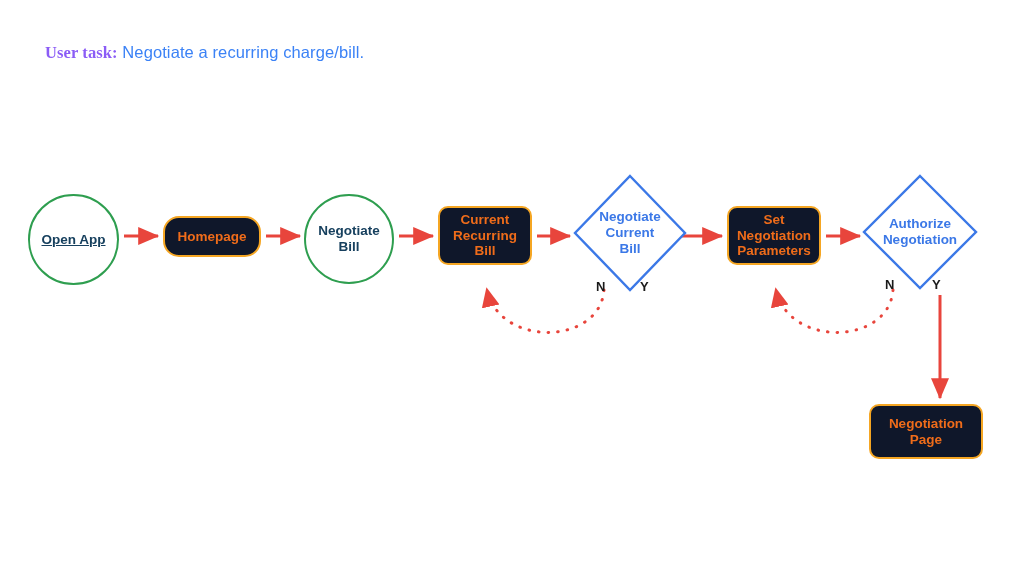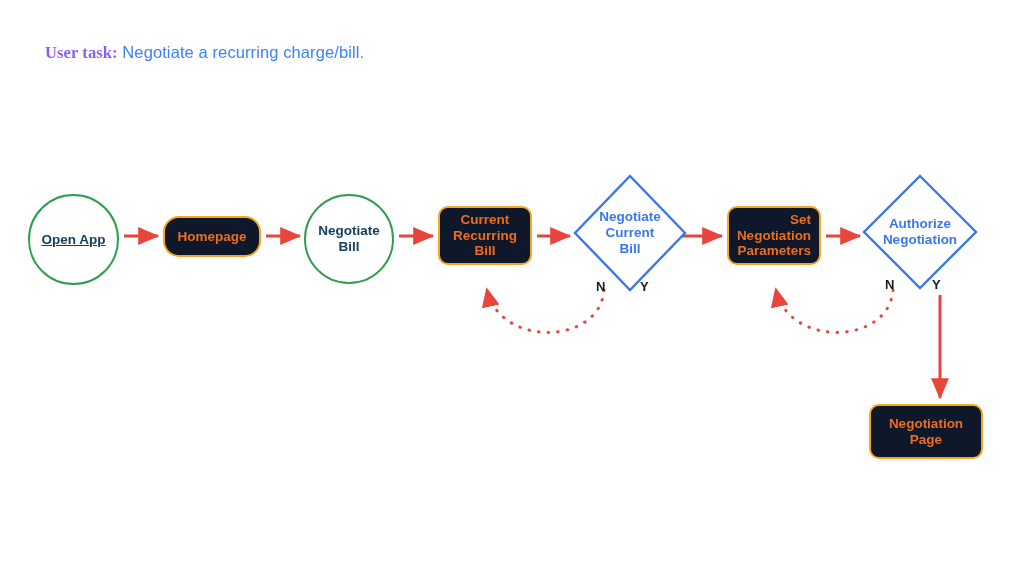--- a/index.html
+++ b/index.html
@@ -163,21 +163,21 @@
   </span>
 </div>
 
 <div class="branch-label" style="left:596px; top:279px;">
   <span>N</span>
 </div>
 <div class="branch-label" style="left:640px; top:279px;">
   <span>Y</span>
 </div>
 
-<div class="node node-box" style="left:727px; top:206px; width:94px; height:59px;text-align:right;">
+<div class="node node-box" style="left:727px; top:206px; width:94px; height:59px;">
   <span>
     <span>Set</span><br>
     <span>Negotiation</span><br>
     <span>Parameters</span>
   </span>
 </div>
 
 <div class="node-diamond-label" style="left:860px; top:213px; width:120px; height:38px;">
   <span>
     <span>Authorize</span><br>

